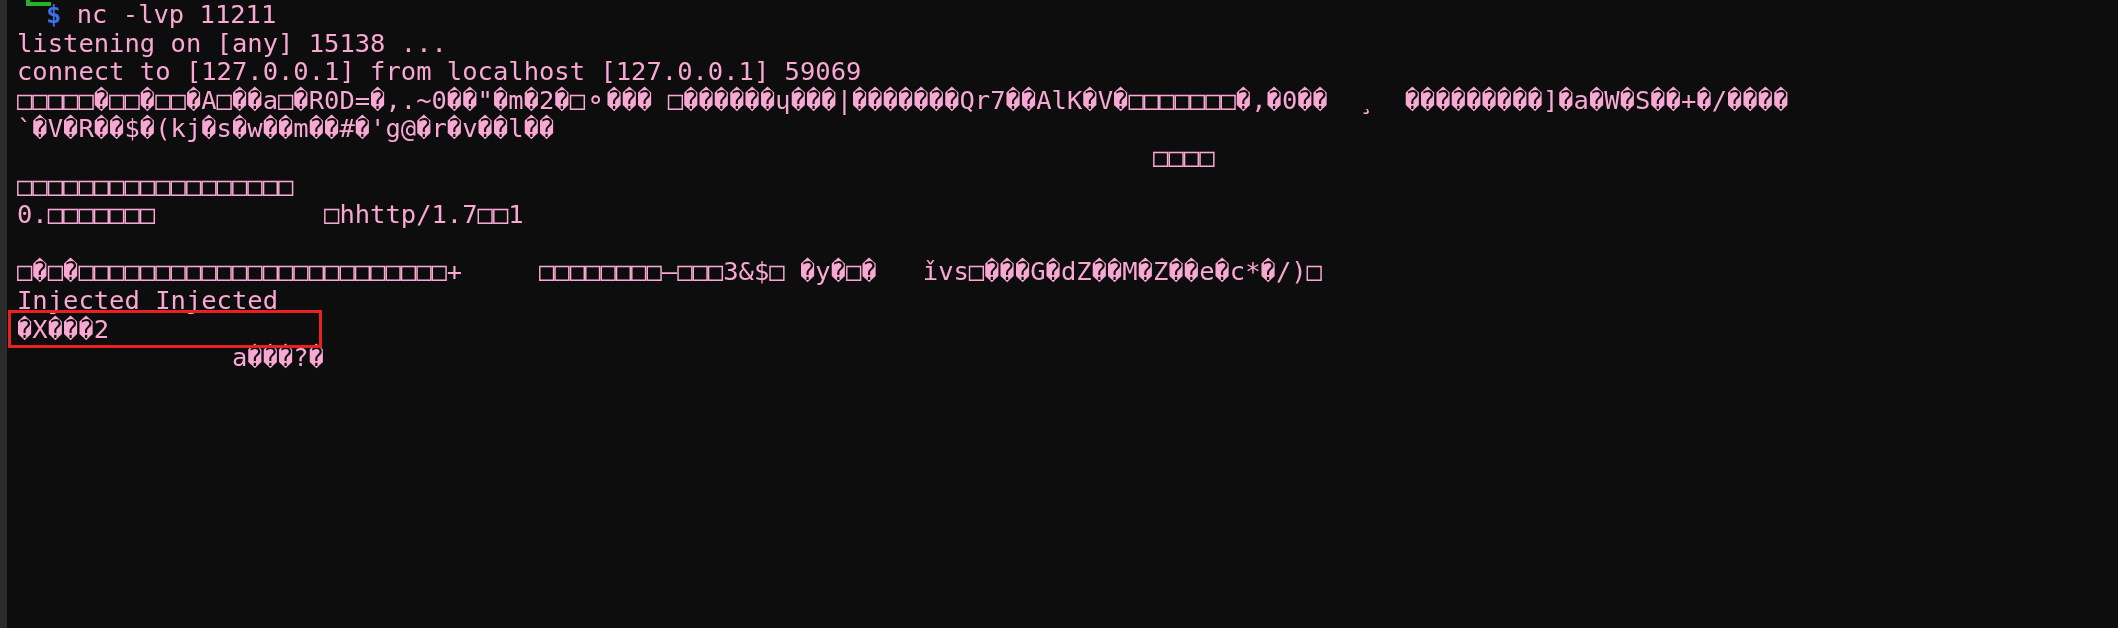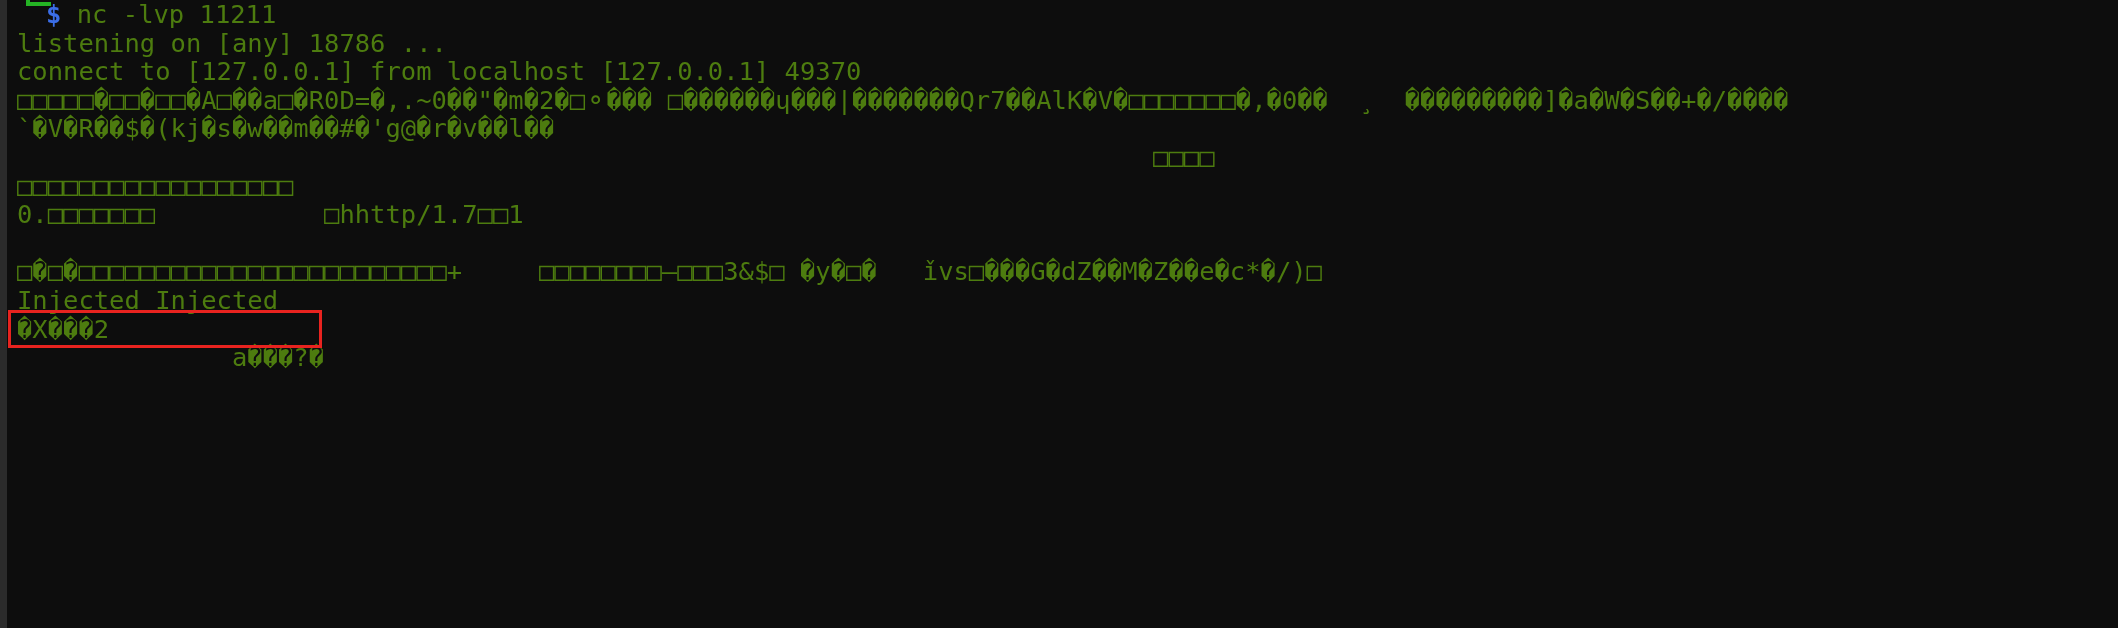--- a/index.html
+++ b/index.html
@@ -45,21 +45,21 @@
     box-sizing: border-box;
   }
 
   .row {
     white-space: pre;
     height: 28.6px;
     line-height: 28.6px;
     letter-spacing: 0;
   }
 
-  .fg-default { color: #4d7c0f; }
+  .fg-default { color: #f9a8d4; }
 
   
   #prompt-row {
     position: relative;
     height: 28.6px;
     line-height: 28.6px;
     white-space: pre;
   }
 
   .prompt-corner {
@@ -103,22 +103,22 @@
 <body>
 
 <div id="terminal">
 
   <div id="gutter"></div>
 
   <div id="scrollback">
 
     <div id="prompt-row"><span class="prompt-corner"><span class="v-stem"></span><span class="h-stem"></span></span><span class="dollar">$</span><span class="fg-default"> </span><span class="fg-default">nc -lvp 11211</span></div>
 
-    <div class="row fg-default">listening on [any] 18786 ...</div>
-    <div class="row fg-default">connect to [127.0.0.1] from localhost [127.0.0.1] 49370</div>
+    <div class="row fg-default">listening on [any] 15138 ...</div>
+    <div class="row fg-default">connect to [127.0.0.1] from localhost [127.0.0.1] 59069</div>
     <div class="row fg-default">□□□□□�□□�□□�A□��a□�R0D=�,.~0��"�m�2�□⚬��� □������ɥ���|�������Qr7��AlK�V�□□□□□□□�,�0��  ¸  ���������]�a�W�S��+�/����</div>
     <div class="row fg-default">`�V�R��$�(kj�s�w��m��#�'g@�r�v��l��</div>
     <div class="row fg-default">                                                                          □□□□</div>
     <div class="row fg-default">□□□□□□□□□□□□□□□□□□</div>
     <div class="row fg-default">0.□□□□□□□           □hhttp/1.7□□1</div>
     <div class="row fg-default"></div>
     <div class="row fg-default">□�□�□□□□□□□□□□□□□□□□□□□□□□□□+     □□□□□□□□–□□□3&amp;$□ �y�□�   ǐvs□���G�dZ��M�Z��e�c*�/)□</div>
     <div class="row fg-default">Injected Injected</div>
     <div class="row fg-default">�X���2</div>
     <div class="row fg-default">              a���?�</div>

